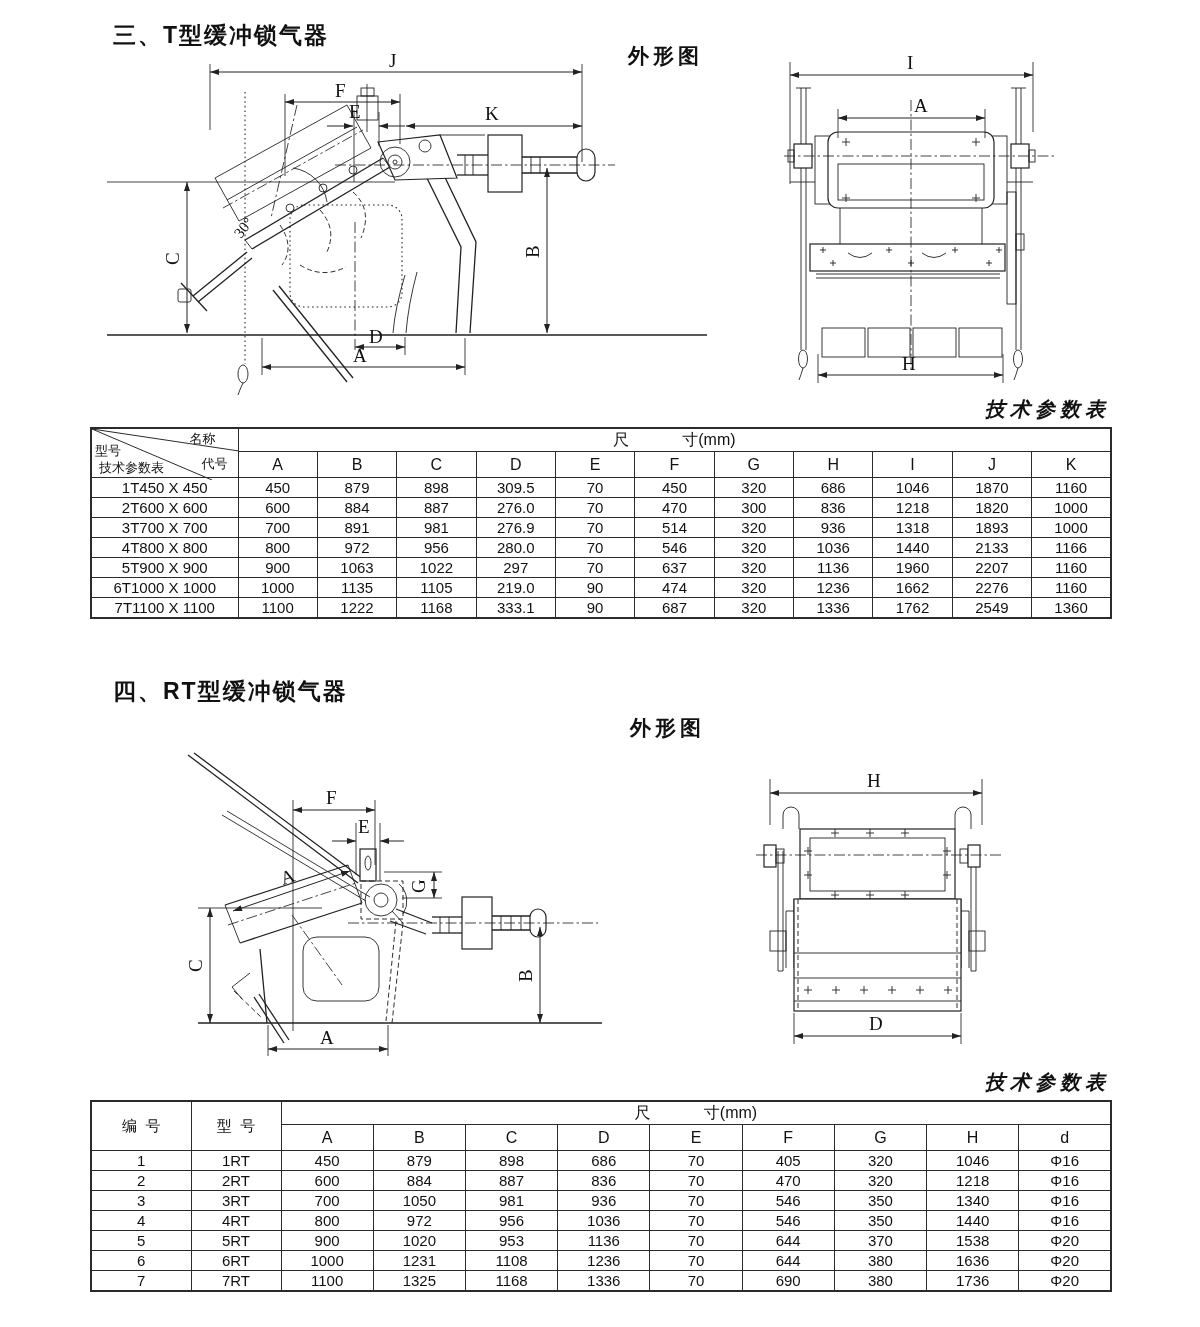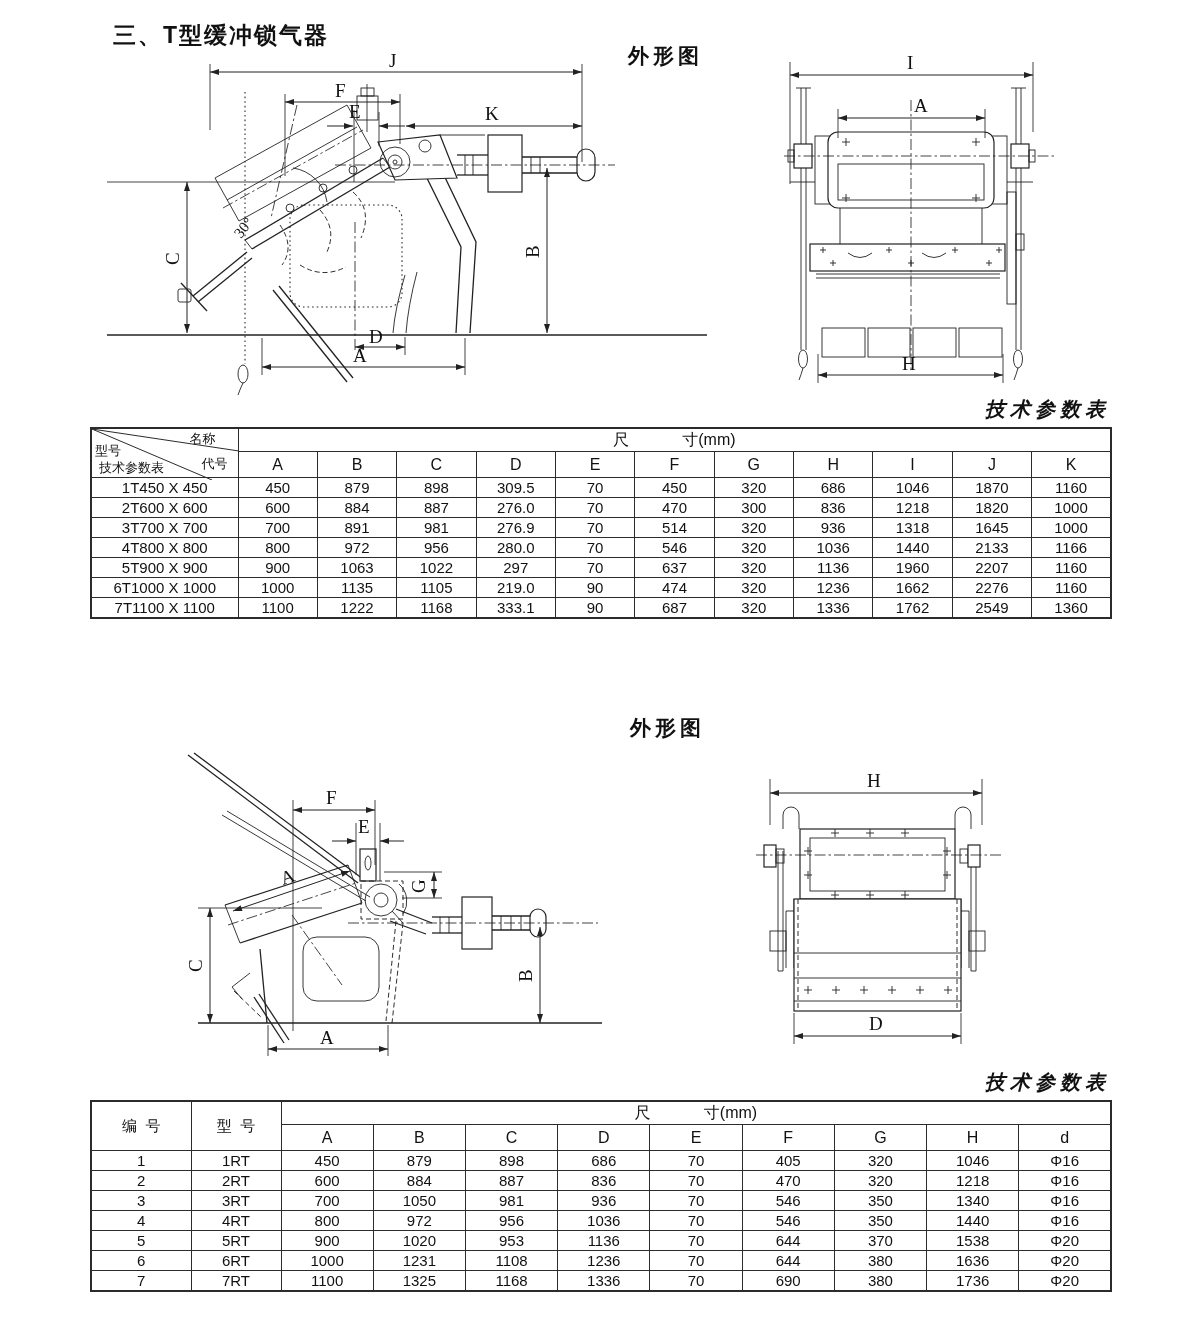--- a/index.html
+++ b/index.html
@@ -269,21 +269,21 @@
           <td>3T700 X 700</td>
           <td>700</td>
           <td>891</td>
           <td>981</td>
           <td>276.9</td>
           <td>70</td>
           <td>514</td>
           <td>320</td>
           <td>936</td>
           <td>1318</td>
-          <td>1645</td>
+          <td>1893</td>
           <td>1000</td>
         </tr>
         <tr>
           <td>4T800 X 800</td>
           <td>800</td>
           <td>972</td>
           <td>956</td>
           <td>280.0</td>
           <td>70</td>
           <td>546</td>
@@ -331,20 +331,21 @@
           <td>687</td>
           <td>320</td>
           <td>1336</td>
           <td>1762</td>
           <td>2549</td>
           <td>1360</td>
         </tr>
       </tbody>
   </table>
 
+  <div class="sec-title" style="left:113px;top:676px">四、RT型缓冲锁气器</div>
   <div class="outline-label" style="left:630px;top:714px">外形图</div>
 
   <svg class="draw" style="left:170px;top:753px" width="460" height="322" viewBox="0 0 460 322">
     <line class="ln" x1="18" y1="2" x2="188" y2="130"></line>
     <line class="ln" x1="24" y1="0" x2="193" y2="126"></line>
     <line class="thin" x1="52" y1="62" x2="196" y2="148"></line>
     <line class="thin" x1="57" y1="58" x2="200" y2="144"></line>
 
     <line class="ln" x1="55" y1="152" x2="178" y2="112"></line>
     <line class="ln" x1="70" y1="190" x2="192" y2="150"></line>

